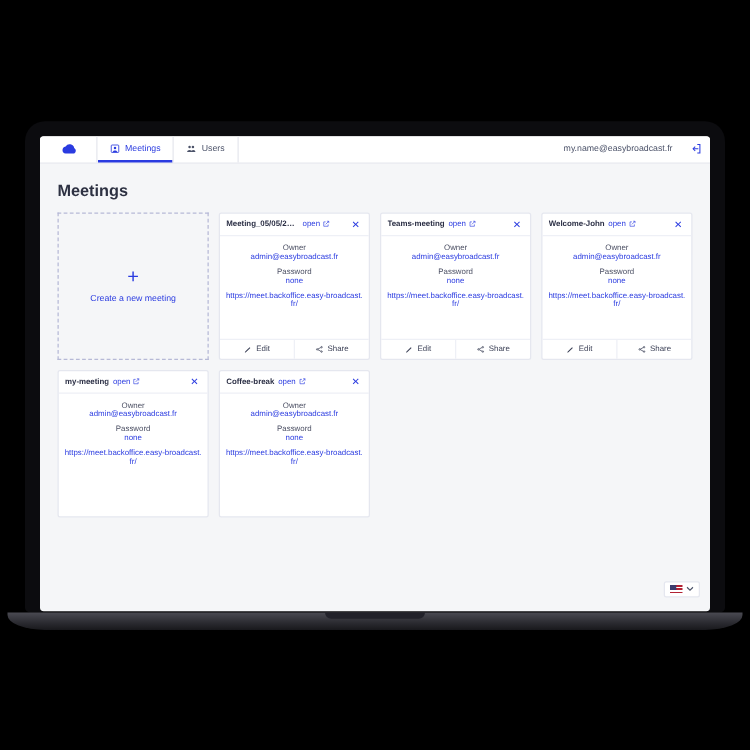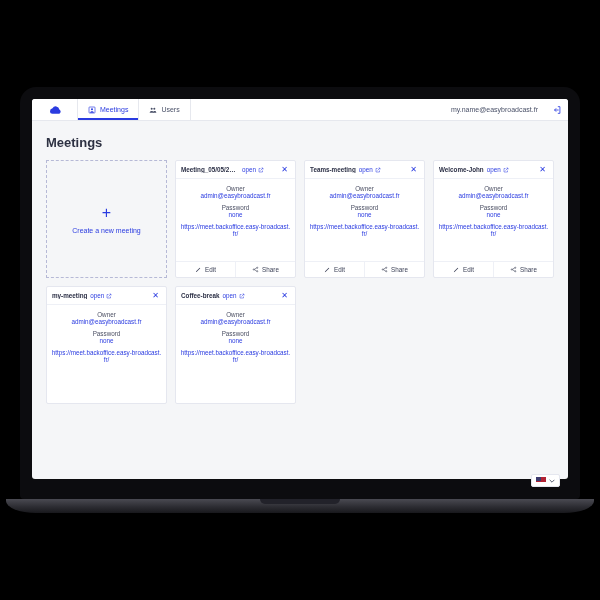--- a/index.html
+++ b/index.html
@@ -13,21 +13,21 @@
     align-items: center;
     justify-content: center;
   }
   .laptop {
     width: 560px;
     position: relative;
   }
   .screen-bezel {
     background: #0c0c0f;
     border-radius: 16px 16px 4px 4px;
-    padding: 12px 12px 20px 12px;
+    padding: 12px 12px 1px 12px;
     box-shadow: 0 30px 50px -20px rgba(0,0,0,0.8);
   }
   .screen {
     background: #f5f6f8;
     border-radius: 3px;
     height: 380px;
     overflow: hidden;
     font-size: 7px;
     color: #222;
     display: flex;

